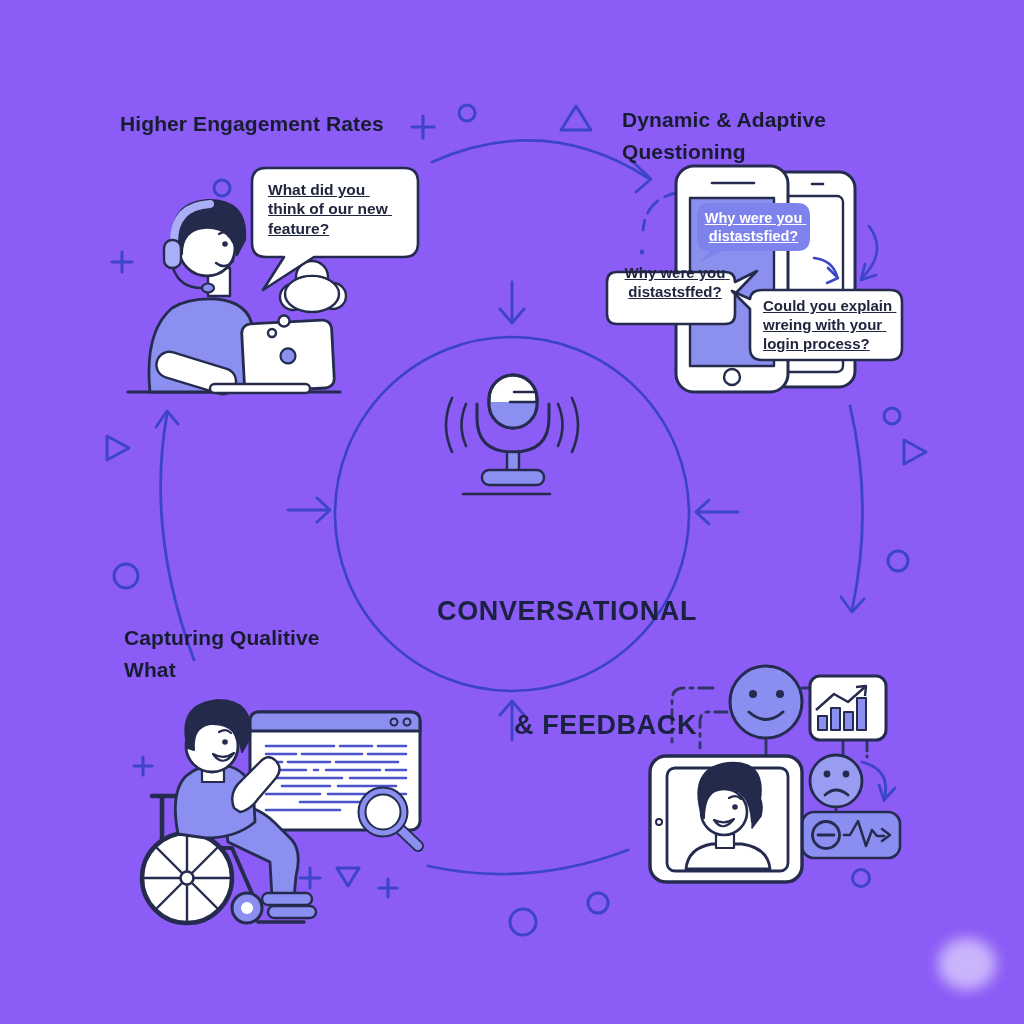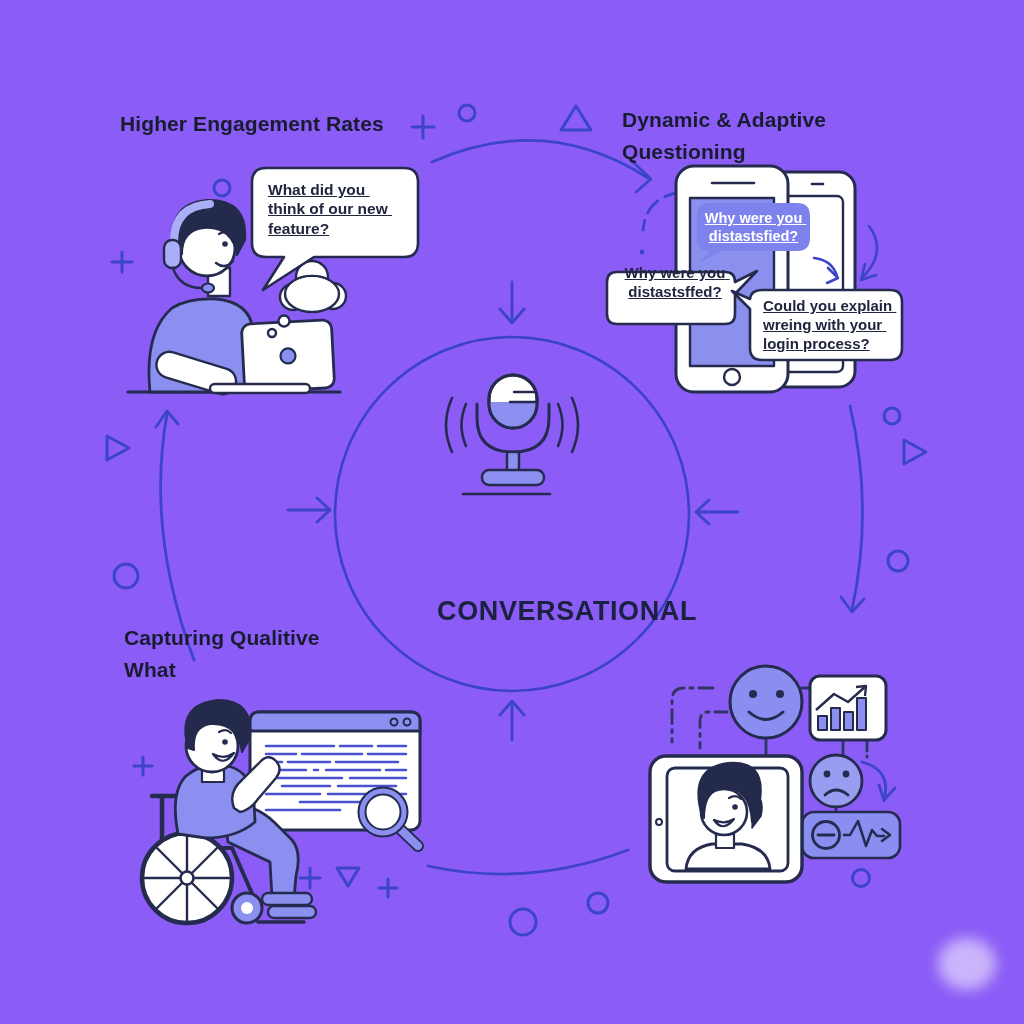--- a/index.html
+++ b/index.html
@@ -298,16 +298,17 @@
   <div class="txt bubble-txt" style="left:268px;top:180px;width:132px;font-size:15.5px;">What did you think of our new feature?</div>
 
   <div class="txt bubble-txt white-ink" style="left:699px;top:209px;width:109px;">Why were you distastsfied?</div>
 
   <div class="txt bubble-txt" style="left:620px;top:264px;width:110px;text-align:center;">Why were you distastsffed?</div>
 
   <div class="txt bubble-txt" style="left:763px;top:297px;width:132px;">Could you explain wreing with your login process?</div>
 
   <div class="txt center-title" style="left:327px;top:516px;width:370px;">
     <div>CONVERSATIONAL</div>
+    <div>&amp; FEEDBACK</div>
   </div>
 
   <div class="watermark"></div>
 </div>
 
 </body></html>

